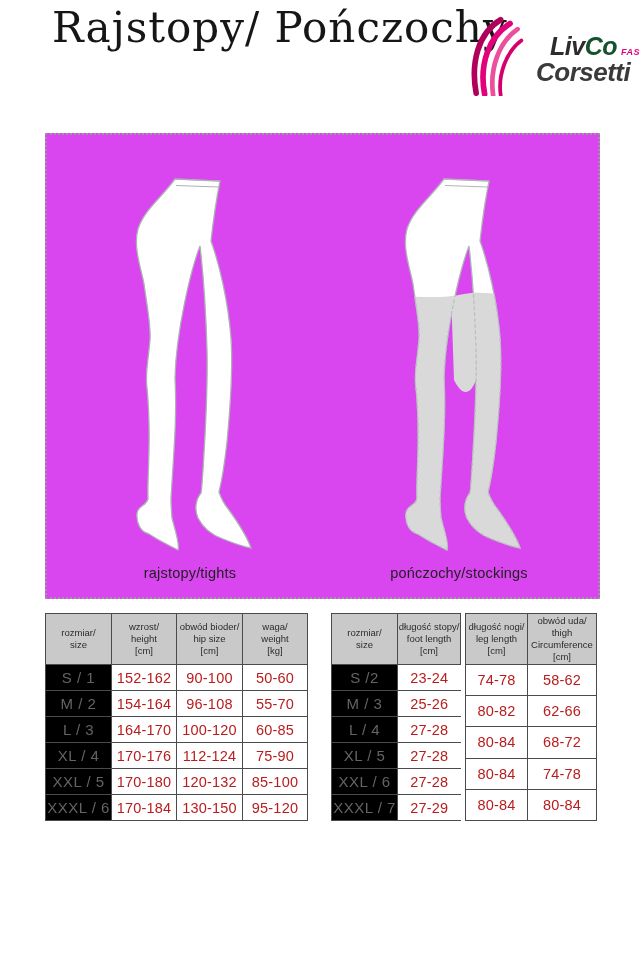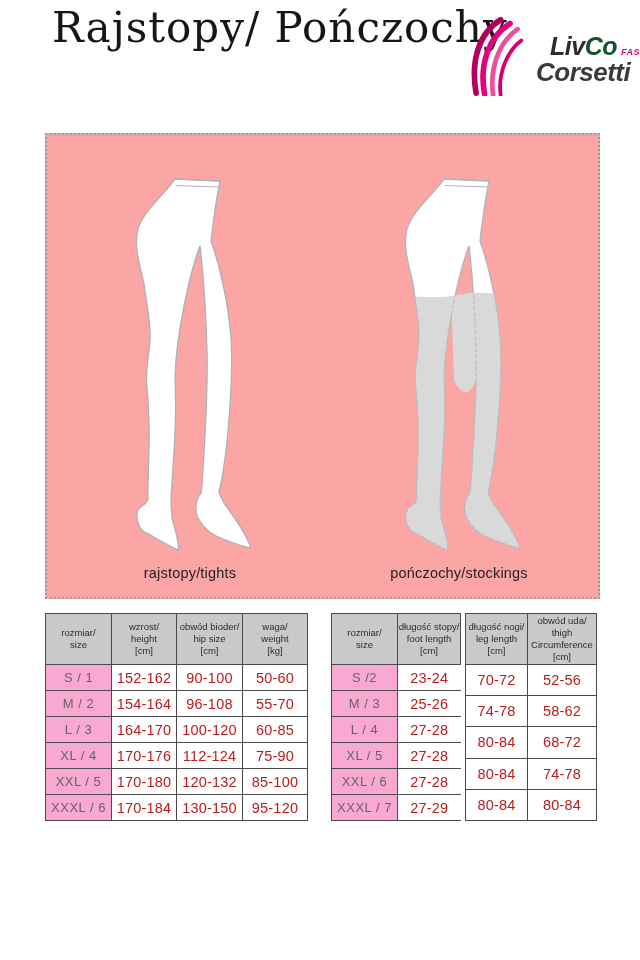--- a/index.html
+++ b/index.html
@@ -18,41 +18,41 @@
   .logo-mark{width:58px;height:80px;margin-right:2px;}
   .logo-text{padding-top:16px;font-style:italic;}
   .logo-line1{display:flex;align-items:baseline;}
   .logo-liv{font-size:25px;font-weight:bold;color:#2c2c2c;letter-spacing:-.5px;margin-left:24px;}
   .logo-co{font-size:25px;font-weight:bold;color:#14532d;letter-spacing:-.5px;}
   .logo-fashion{font-size:9px;font-weight:bold;color:#e2017b;margin-left:4px;letter-spacing:.5px;}
   .logo-corsetti{font-size:26px;font-weight:bold;color:#3a3a3a;margin-top:-4px;margin-left:10px;letter-spacing:-.5px;}
   
   .figure-box{
     position:absolute;left:45px;top:133px;width:551px;height:462px;
-    border:2px dotted #9a9a9a;background:#fca5a5;
+    border:2px dotted #9a9a9a;background:#d946ef;
   }
   .fig{position:absolute;width:180px;height:420px;top:15px;}
   .fig-tights{left:53px;}
   .fig-stockings{left:322px;}
   .fig-label{
     position:absolute;top:430px;width:180px;text-align:center;
     font-size:14.5px;color:#1e1e1e;letter-spacing:.2px;
   }
   .fig-label-tights{left:53px;}
   .fig-label-stockings{left:322px;}
   
   .tables{position:absolute;top:613px;left:0;width:640px;}
   table{border-collapse:collapse;table-layout:fixed;}
   th,td{border:1px solid #4b4b4b;text-align:center;vertical-align:middle;padding:0;}
   thead th{
     background:#c9c9c9;height:50px;font-weight:normal;
     font-size:9.5px;line-height:1.25;color:#2b2b2b;white-space:pre-line;
   }
   tbody td{height:25px;font-size:14.5px;color:#b91c1c;background:#ffffff;letter-spacing:.2px;}
-  tbody td.size-col{background:#f9a8d4;font-size:13px;color:#646464;letter-spacing:.5px;}
+  tbody td.size-col{background:#000000;font-size:15px;color:#646464;letter-spacing:.5px;}
   .table-tights{position:absolute;left:45px;top:0;}
   .table-stockings-group{position:absolute;left:331px;top:0;display:flex;gap:4px;}
   
   .tableA tbody td:last-child{border-right:none;}
 </style>
 </head>
 <body>
 
 <svg width="0" height="0" style="position:absolute">
   <defs>
@@ -238,26 +238,26 @@
 leg length
 [cm]</th>
           <th>obwód uda/
 thigh
 Circumference
 [cm]</th>
         </tr>
       </thead>
       <tbody>
           <tr>
-            <td>70-72</td>
-            <td>52-56</td>
-          </tr>
-          <tr>
             <td>74-78</td>
             <td>58-62</td>
+          </tr>
+          <tr>
+            <td>80-82</td>
+            <td>62-66</td>
           </tr>
           <tr>
             <td>80-84</td>
             <td>68-72</td>
           </tr>
           <tr>
             <td>80-84</td>
             <td>74-78</td>
           </tr>
           <tr>

